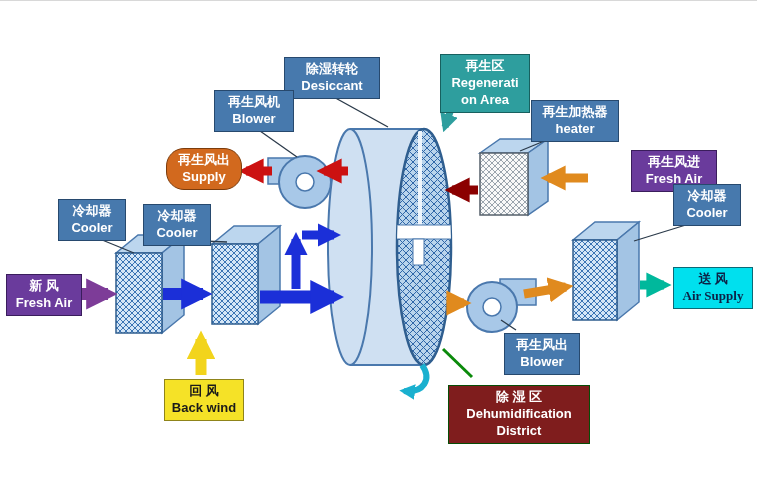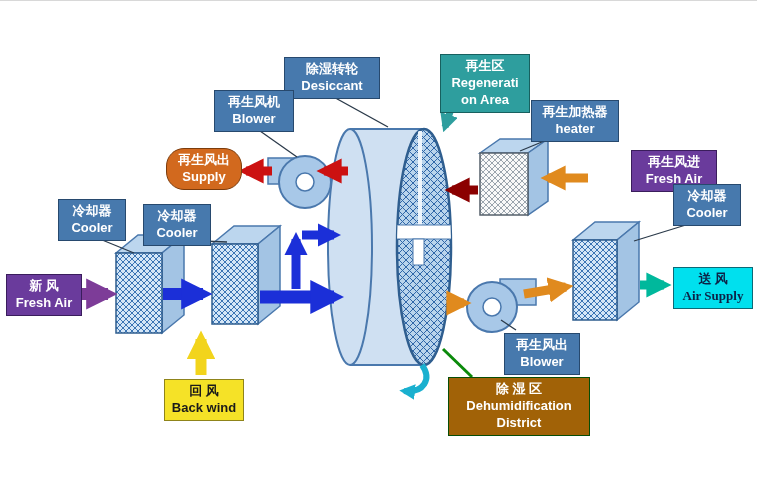--- a/index.html
+++ b/index.html
@@ -13,21 +13,21 @@
     position:absolute;border:1px solid #23303c;color:#fff;
     font-weight:bold;font-size:13px;line-height:1.3;text-align:center;
     padding:3px 6px;white-space:nowrap;z-index:5;
   }
   .steel{background:#4779ad;border-color:#27496e;}
   .teal {background:#2e9e9e;border-color:#17605f;}
   .orange{background:#d2691e;border-color:#7c3c0c;border-radius:18px;}
   .purple{background:#6a3b9c;border-color:#3a1d5c;}
   .cyan {background:#00e0ee;color:#0c2246;border-color:#0b6a77;font-family:Liberation Serif, serif;}
   .yellow{background:#f5e227;color:#1a1a1a;border-color:#8f841a;}
-  .green{background:#a16207;border-color:#064d06;}
+  .green{background:#7f1d1d;border-color:#064d06;margin-top:8px;}
 </style>
 </head>
 <body>
 
 <div id="stage">
 
   <svg id="draw" viewBox="0 0 757 488">
     <defs>
       <pattern id="hatchWheel" width="7" height="7" patternUnits="userSpaceOnUse">
         <rect width="7" height="7" fill="#b9d4ec"></rect>

